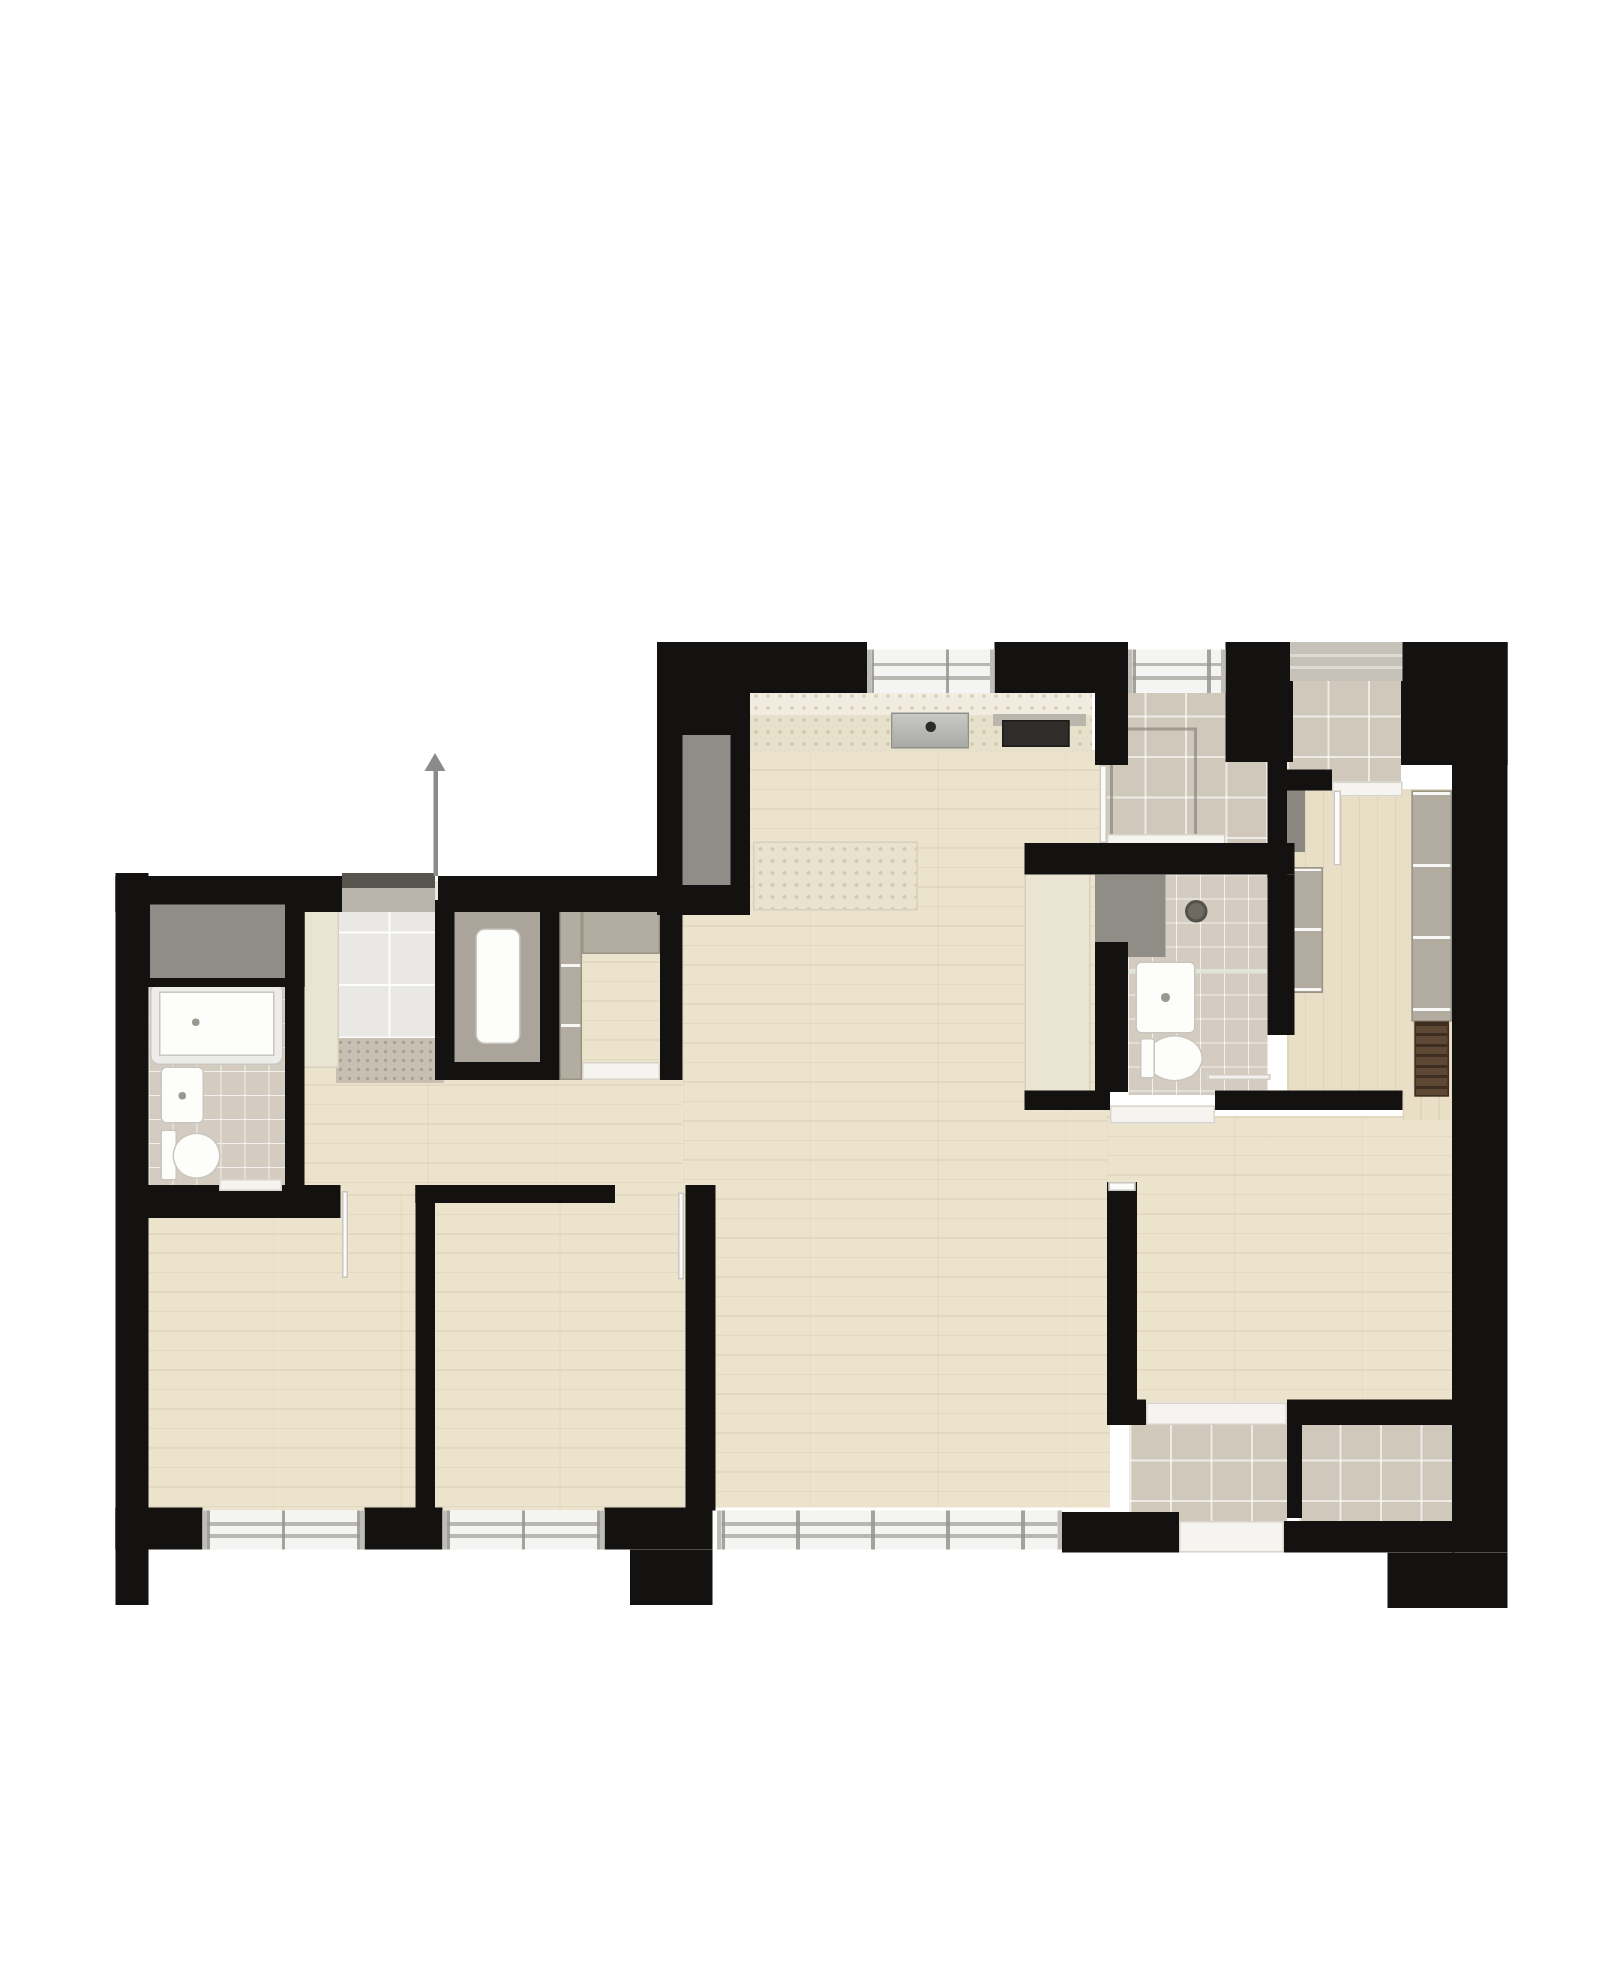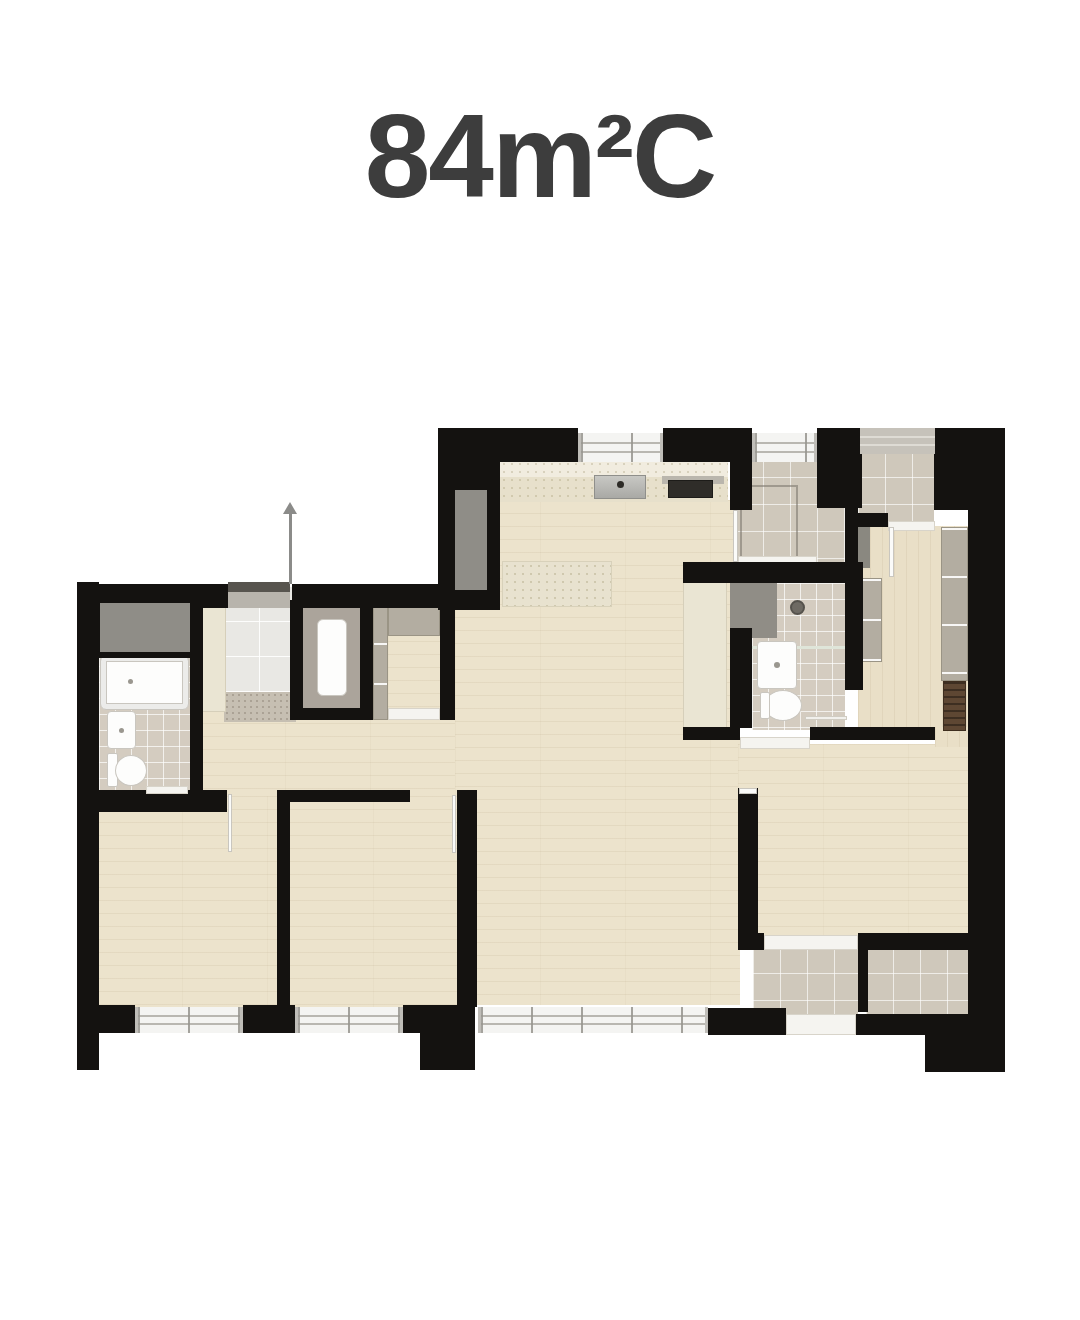--- a/index.html
+++ b/index.html
@@ -63,21 +63,20 @@
   .metal{background:linear-gradient(180deg,#c8c8c4,#a9a9a5);border:1px solid #8f8f8b;}
   .stove{background:var(--stove_black,#2f2d29);border:1px solid #1d1c19;}
   .entr-dark{background:var(--door_dark,#57544e);}
   .entr-step{background:var(--door_gray,#b8b4ac);}
 </style>
 </head>
 <body>
 
 <div id="canvas">
 
-  <div id="plan-title">84m²C</div>
 
   <div class="abs wood" style="left:455px;top:500px;width:285px;height:505px;"></div>
   <div class="abs wood" style="left:200px;top:710px;width:255px;height:92px;"></div>
   <div class="abs wood" style="left:97px;top:796px;width:180px;height:211px;"></div>
   <div class="abs wood" style="left:288px;top:796px;width:172px;height:211px;"></div>
   <div class="abs wood" style="left:738px;top:744px;width:230px;height:191px;"></div>
   <div class="abs wood-v" style="left:858px;top:526px;width:110px;height:206px;"></div>
   <div class="abs wood-v" style="left:935px;top:727px;width:33px;height:20px;"></div>
   <div class="abs wood" style="left:388px;top:602px;width:52px;height:110px;"></div>
 

